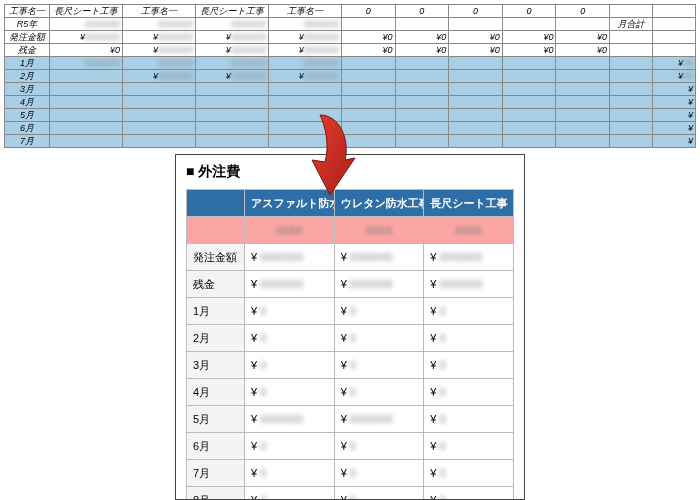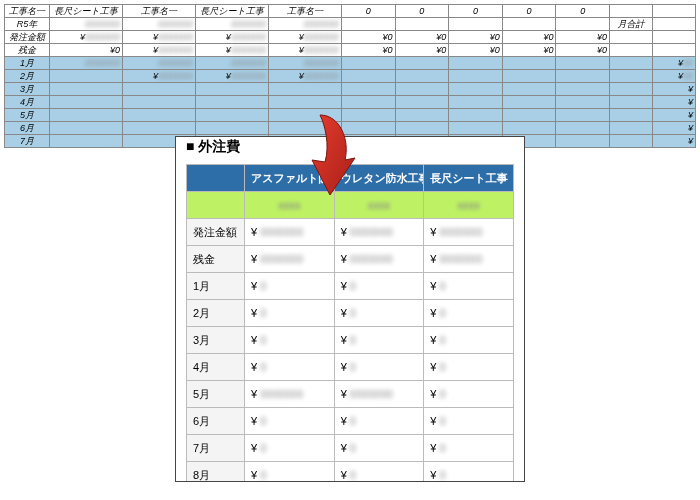--- a/index.html
+++ b/index.html
@@ -45,26 +45,26 @@
     position: absolute;
     top: 110px;
     left: 300px;
     width: 60px;
     height: 90px;
     z-index: 5;
   }
   
   .panel {
     position: absolute;
-    top: 136px;
+    top: 154px;
     left: 175px;
     width: 350px;
     border: 1px solid #444;
     background: #fff;
-    padding: 1px 10px 0 10px;
+    padding: 8px 10px 0 10px;
     box-sizing: border-box;
     height: 346px;
     overflow: hidden;
   }
   .panel-title {
     font-size: 14px;
     font-weight: bold;
     margin: 0 0 8px 0;
   }
   .detail {
@@ -81,23 +81,23 @@
     overflow: hidden;
   }
   .detail thead th {
     background: #2d6ea8;
     color: #fff;
     font-weight: bold;
     text-align: center;
     font-size: 11px;
   }
   .detail thead tr.sub th {
-    background: #bef264;
+    background: #fca5a5;
     color: #e8f0f8;
-    font-size: 10px;
+    font-size: 12px;
   }
   .detail tbody td { text-align: left; }
   .detail tbody td.rowlabel {
     text-align: left;
     background: #f4f4f4;
     width: 58px;
   }
   col.labelcol { width: 58px; }
 </style>
 </head>

